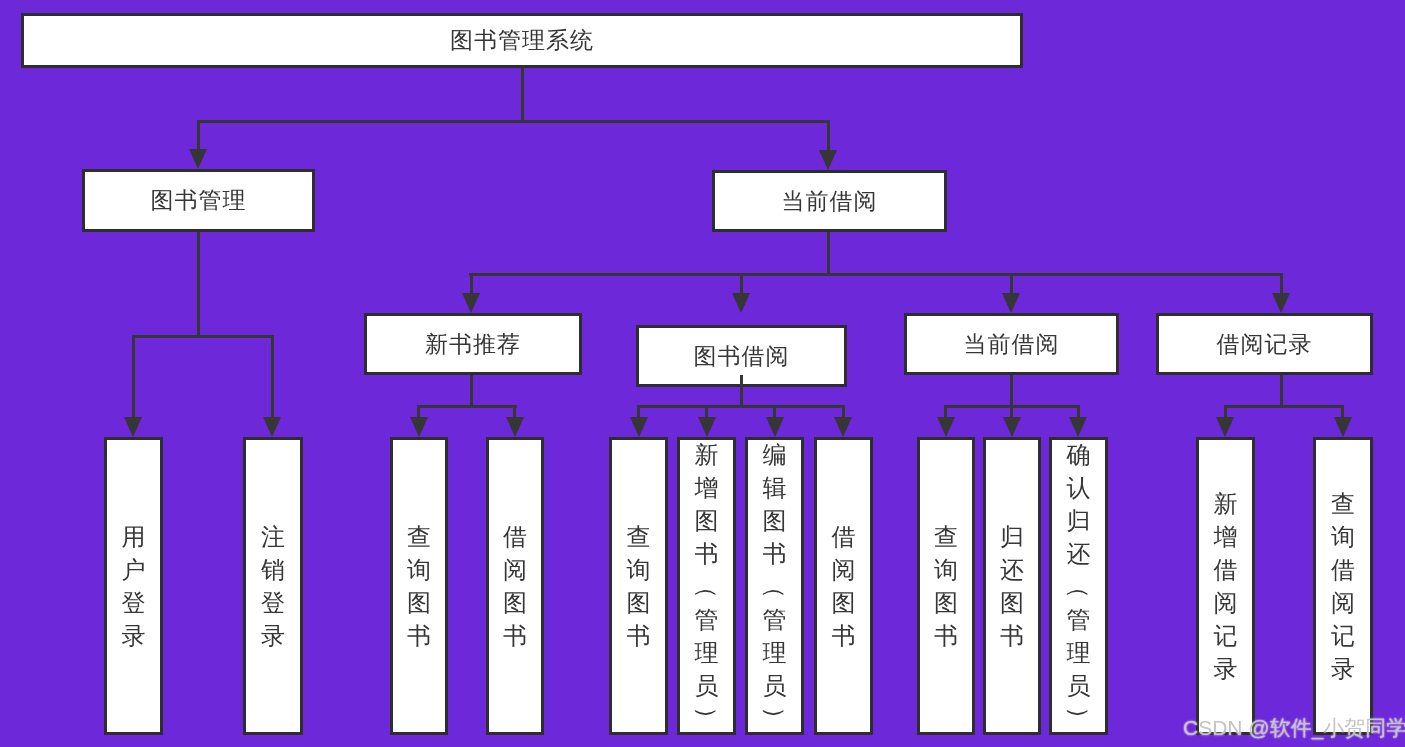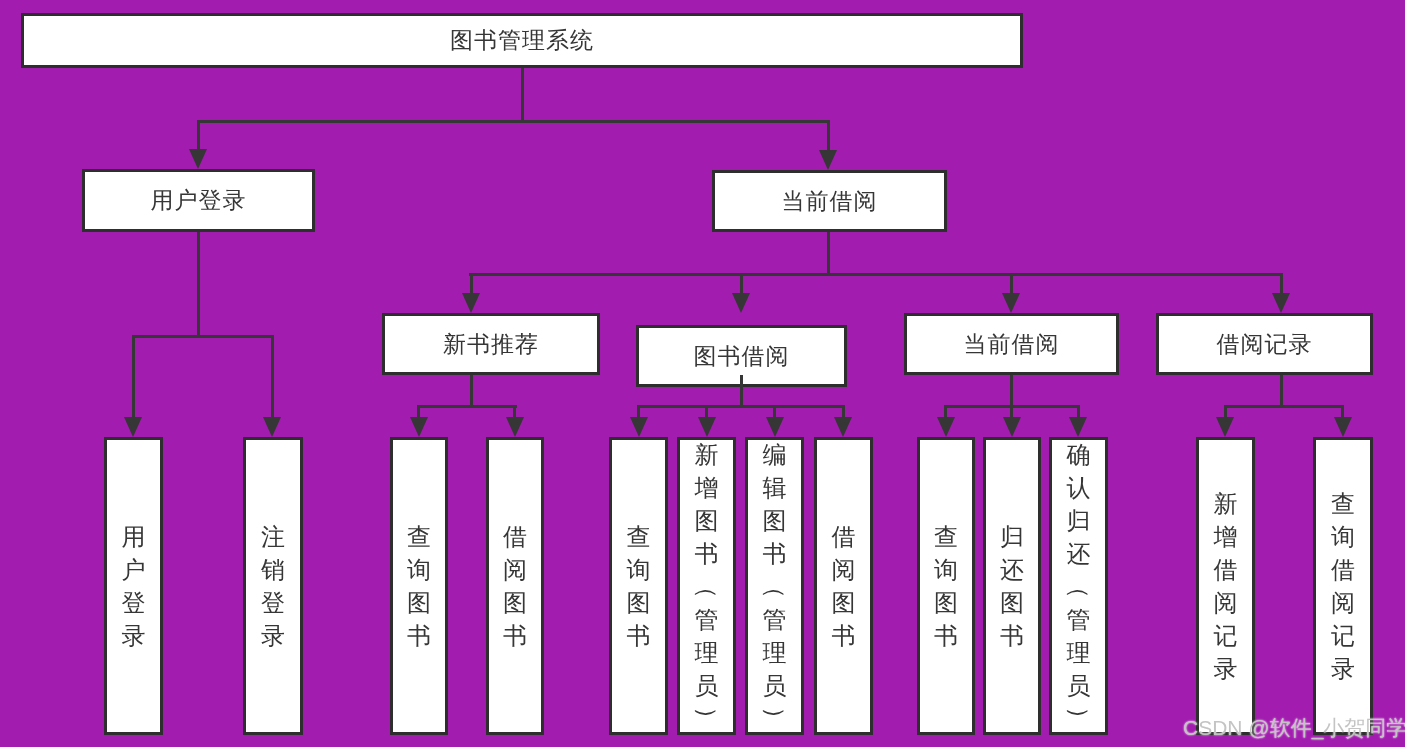--- a/index.html
+++ b/index.html
@@ -1,17 +1,17 @@
 <!DOCTYPE html>
 <html><head>
 <meta charset="utf-8">
 <style>
   html,body{margin:0;padding:0;background:#ffffff;}
   .canvas{
-    position:relative;width:1405px;height:747px;background:#a21caf;overflow:hidden;
+    position:relative;width:1405px;height:747px;background:#6d28d9;overflow:hidden;
     font-family:"Liberation Sans","DejaVu Sans",sans-serif;color:#363636;
   }
   .hbox{
     position:absolute;box-sizing:border-box;background:#ffffff;
     border:3px solid #2e2e2e;display:flex;align-items:center;justify-content:center;
     font-size:23px;letter-spacing:1px;color:#363636;
   }
   .vbox{
     position:absolute;box-sizing:border-box;background:#ffffff;
     border:3px solid #2e2e2e;display:flex;align-items:center;justify-content:center;
@@ -40,21 +40,21 @@
   </div>
 
   <div class="line" style="left:521px;top:68px;width:3px;height:52px;"></div>
   <div class="line" style="left:197px;top:120px;width:633px;height:3px;"></div>
   <div class="line" style="left:197px;top:120px;width:3px;height:30px;"></div>
   <div class="arrow" style="left:189px;top:149px;"></div>
   <div class="line" style="left:827px;top:120px;width:3px;height:31px;"></div>
   <div class="arrow" style="left:819px;top:150px;"></div>
 
   <div class="hbox" style="left:82px;top:169px;width:233px;height:63px;">
-    <span>用户登录</span>
+    <span>图书管理</span>
   </div>
   <div class="hbox" style="left:712px;top:170px;width:235px;height:62px;">
     <span>当前借阅</span>
   </div>
 
   <div class="line" style="left:197px;top:232px;width:3px;height:103px;"></div>
   <div class="line" style="left:132px;top:335px;width:142px;height:3px;"></div>
   <div class="line" style="left:132px;top:335px;width:3px;height:82px;"></div>
   <div class="arrow" style="left:124px;top:417px;"></div>
   <div class="line" style="left:271px;top:335px;width:3px;height:82px;"></div>
@@ -64,21 +64,21 @@
   <div class="line" style="left:469px;top:273px;width:813px;height:3px;"></div>
   <div class="line" style="left:470px;top:273px;width:3px;height:20px;"></div>
   <div class="arrow" style="left:462px;top:293px;"></div>
   <div class="line" style="left:740px;top:273px;width:3px;height:20px;"></div>
   <div class="arrow" style="left:732px;top:293px;"></div>
   <div class="line" style="left:1010px;top:273px;width:3px;height:20px;"></div>
   <div class="arrow" style="left:1002px;top:293px;"></div>
   <div class="line" style="left:1280px;top:273px;width:3px;height:20px;"></div>
   <div class="arrow" style="left:1272px;top:293px;"></div>
 
-  <div class="hbox" style="left:382px;top:313px;width:218px;height:62px;text-align:right;">
+  <div class="hbox" style="left:364px;top:313px;width:218px;height:62px;text-align:right;">
     <span>新书推荐</span>
   </div>
   <div class="hbox" style="left:636px;top:313px;width:211px;height:62px;margin-top:12px;">
     <span>图书借阅</span>
   </div>
   <div class="hbox" style="left:904px;top:313px;width:215px;height:62px;text-align:right;">
     <span>当前借阅</span>
   </div>
   <div class="hbox" style="left:1156px;top:313px;width:217px;height:62px;">
     <span>借阅记录</span>

